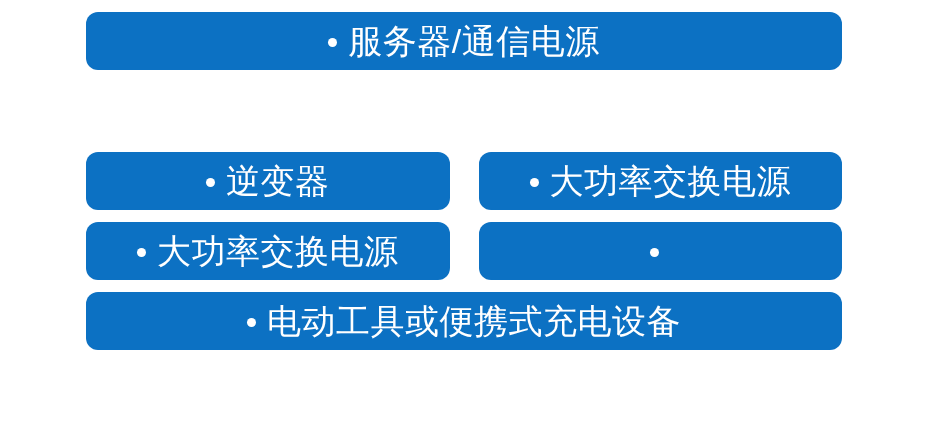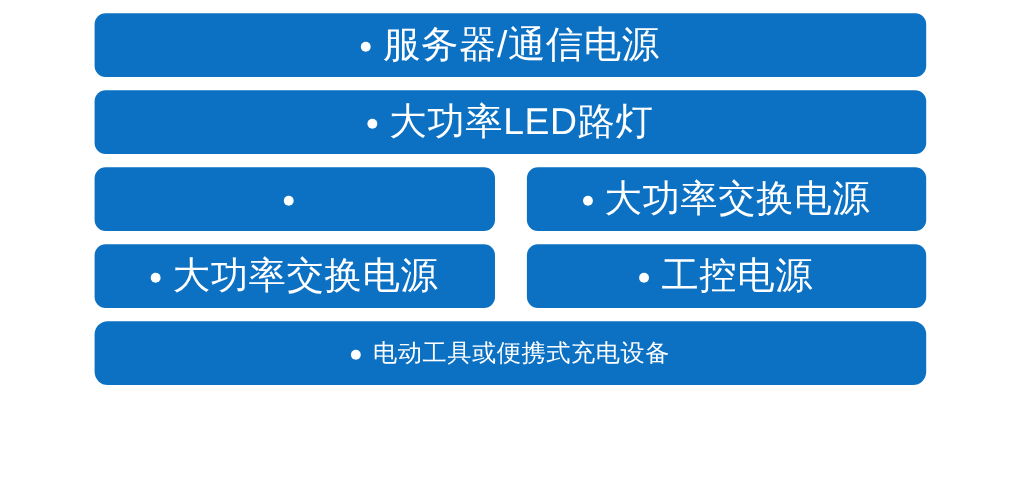--- a/index.html
+++ b/index.html
@@ -42,21 +42,20 @@
     box-sizing: border-box;
     padding: 0 10px;
     overflow: hidden;
     line-height: 1;
     user-select: none;
   }
 
   .row.half .pill {
     flex: 1 1 0;
     width: 50%;
-    border-radius: 10px;
   }
 
   .row.full .pill {
     flex: 1 1 100%;
     width: 100%;
   }
 
   .pill-inner {
     display: flex;
     align-items: center;
@@ -78,71 +77,65 @@
 
   .label {
     font-size: 34px;
     font-weight: 400;
     letter-spacing: 0.5px;
     color: #ffffff;
     white-space: nowrap;
   }
 
   .row.full .label {
-    font-size: 22px;
+    font-size: 34px;
   }
 </style>
 </head>
 <body>
 
 <div id="board">
 
   <div class="row half">
     <div class="pill">
       <span class="pill-inner">
         <span class="bullet"></span>
         <span class="label">服务器/通信电源</span>
       </span>
     </div>
   </div>
 
   <div class="row half">
-    <div class="pill">
-      <span class="pill-inner">
-        <span class="bullet"></span>
-        <span class="label">大功率LED路灯</span>
-      </span>
-    </div>
   </div>
 
   <div class="row half">
     <div class="pill">
       <span class="pill-inner">
         <span class="bullet"></span>
+        <span class="label">逆变器</span>
       </span>
     </div>
     <div class="pill">
       <span class="pill-inner">
         <span class="bullet"></span>
         <span class="label">大功率交换电源</span>
       </span>
     </div>
   </div>
 
   <div class="row half">
     <div class="pill">
       <span class="pill-inner">
         <span class="bullet"></span>
         <span class="label">大功率交换电源</span>
       </span>
     </div>
     <div class="pill">
       <span class="pill-inner">
         <span class="bullet"></span>
-        <span class="label">工控电源</span>
       </span>
     </div>
   </div>
 
   <div class="row full">
     <div class="pill">
       <span class="pill-inner">
         <span class="bullet"></span>
         <span class="label">电动工具或便携式充电设备</span>
       </span>

